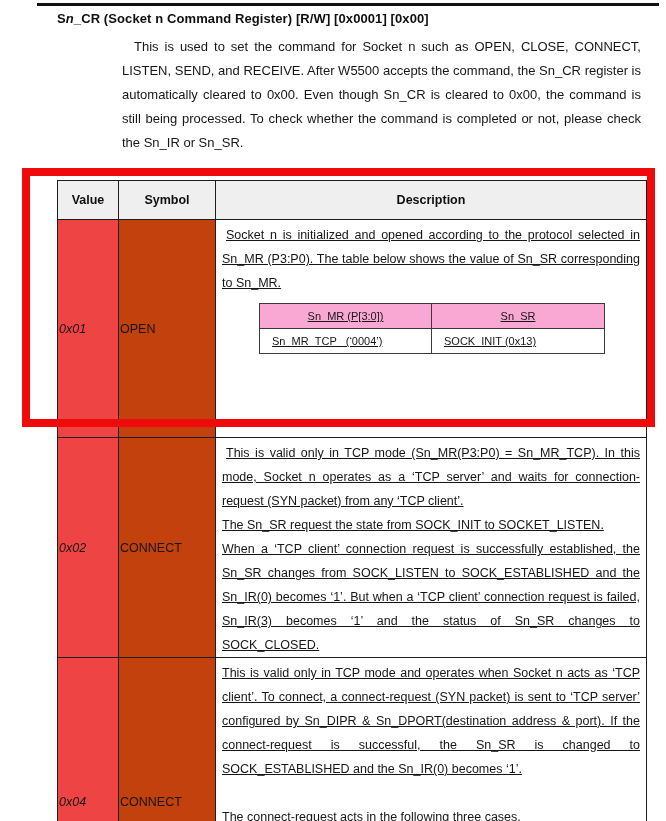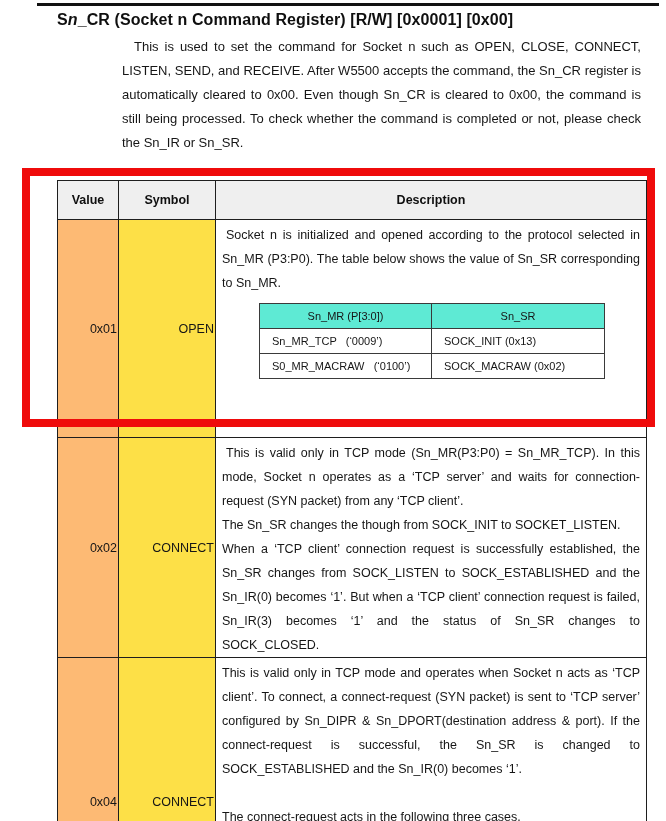--- a/index.html
+++ b/index.html
@@ -9,21 +9,21 @@
     background:#ffffff;
     overflow:hidden;
     font-family:"Liberation Sans","DejaVu Sans",sans-serif;
     color:#161616;
   }
   .top-rule{
     position:absolute;left:37px;top:3px;width:622px;height:3px;background:#111;
   }
   .heading{
     position:absolute;left:57px;top:11px;
-    font-size:16px;font-weight:bold;letter-spacing:0.1px;color:#0f0f0f;
+    font-size:13px;font-weight:bold;letter-spacing:0.1px;color:#0f0f0f;
     white-space:nowrap;
   }
   .heading i{font-style:italic;}
   .intro{
     position:absolute;left:122px;top:35px;width:519px;
     font-size:13px;line-height:24px;text-align:justify;
     text-indent:12px;color:#161616;margin:0;
   }
   table.doc-table{
     position:absolute;left:57px;top:180px;width:589px;
@@ -31,45 +31,45 @@
   }
   table.doc-table th,table.doc-table td{
     border:1.5px solid #1e1e1e;box-sizing:border-box;
     font-size:12.5px;
   }
   table.doc-table th{
     background:#efefef;font-weight:bold;text-align:center;
     height:25px;padding:12px;color:#0f0f0f;
   }
   td.cell-value{
-    text-align:right;vertical-align:middle;background:#fdba74;
+    text-align:left;vertical-align:middle;background:#ef4444;font-style:italic;
   }
   td.cell-symbol{
-    text-align:right;vertical-align:middle;background:#fde047;
+    text-align:left;vertical-align:middle;background:#c2410c;
   }
   td.cell-desc{
     vertical-align:top;background:#ffffff;
-    padding:3px 6px 0 6px;font-size:13px;line-height:24px;text-align:justify;
+    padding:3px 6px 0 6px;font-size:13px;line-height:24px;text-align:justify;text-decoration:underline;
   }
   td.cell-desc p{margin:0;}
   p.indent-first{text-indent:4px;}
   p.spacer-above{margin-top:24px !important;}
   .num-item{
     padding-left:22px;line-height:24px;white-space:pre-wrap;text-align:left;
   }
   table.inner-table{
     border-collapse:collapse;table-layout:fixed;
     width:345px;margin:8px 0 0 37px;
   }
   table.inner-table th,table.inner-table td{
     border:1px solid #3a3a3a;box-sizing:border-box;
     font-size:11px;height:24px;padding:0 4px;white-space:pre;
     font-weight:normal;color:#161616;
   }
-  table.inner-table th{background:#5eead4;text-align:center;}
+  table.inner-table th{background:#f9a8d4;text-align:center;}
   table.inner-table td{text-align:left;padding-left:12px;}
   .highlight-rect{
     position:absolute;left:22px;top:168px;width:633px;height:259px;
     border:8px solid #ef0b0b;box-sizing:border-box;
     z-index:5;pointer-events:none;background:transparent;
   }
 </style>
 </head>
 <body>
 
@@ -105,38 +105,34 @@
           <colgroup>
                 <col style="width:172px">
                 <col style="width:173px">
               </colgroup>
           <tbody>
                 <tr>
             <th>Sn_MR (P[3:0])</th>
             <th>Sn_SR</th>
           </tr>
           <tr>
-            <td>Sn_MR_TCP   (‘0009’)</td>
+            <td>Sn_MR_TCP   (‘0004’)</td>
             <td>SOCK_INIT (0x13)</td>
-          </tr>
-          <tr>
-            <td>S0_MR_MACRAW   (‘0100’)</td>
-            <td>SOCK_MACRAW (0x02)</td>
           </tr>
         </tbody>
             </table>
       </td>
     </tr>
 
     <tr style="height:218px;">
       <td class="cell-value">0x02</td>
       <td class="cell-symbol">CONNECT</td>
       <td class="cell-desc">
         <p class="indent-first">This is valid only in TCP mode (Sn_MR(P3:P0) = Sn_MR_TCP). In this mode, Socket n operates as a ‘TCP server’ and waits for connection-request (SYN packet) from any ‘TCP client’.</p>
-        <p>The Sn_SR changes the though from SOCK_INIT to SOCKET_LISTEN.</p>
+        <p>The Sn_SR request the state from SOCK_INIT to SOCKET_LISTEN.</p>
         <p>When a ‘TCP client’ connection request is successfully established, the Sn_SR changes from SOCK_LISTEN to SOCK_ESTABLISHED and the Sn_IR(0) becomes ‘1’. But when a ‘TCP client’ connection request is failed, Sn_IR(3) becomes ‘1’ and the status of Sn_SR changes to SOCK_CLOSED.</p>
       </td>
     </tr>
 
     <tr style="height:288px;">
       <td class="cell-value">0x04</td>
       <td class="cell-symbol">CONNECT</td>
       <td class="cell-desc">
         <p>This is valid only in TCP mode and operates when Socket n acts as ‘TCP client’. To connect, a connect-request (SYN packet) is sent to ‘TCP server’ configured by Sn_DIPR &amp; Sn_DPORT(destination address &amp; port). If the connect-request is successful, the Sn_SR is changed to SOCK_ESTABLISHED and the Sn_IR(0) becomes ‘1’.</p>
         <p class="spacer-above">The connect-request acts in the following three cases.</p>

